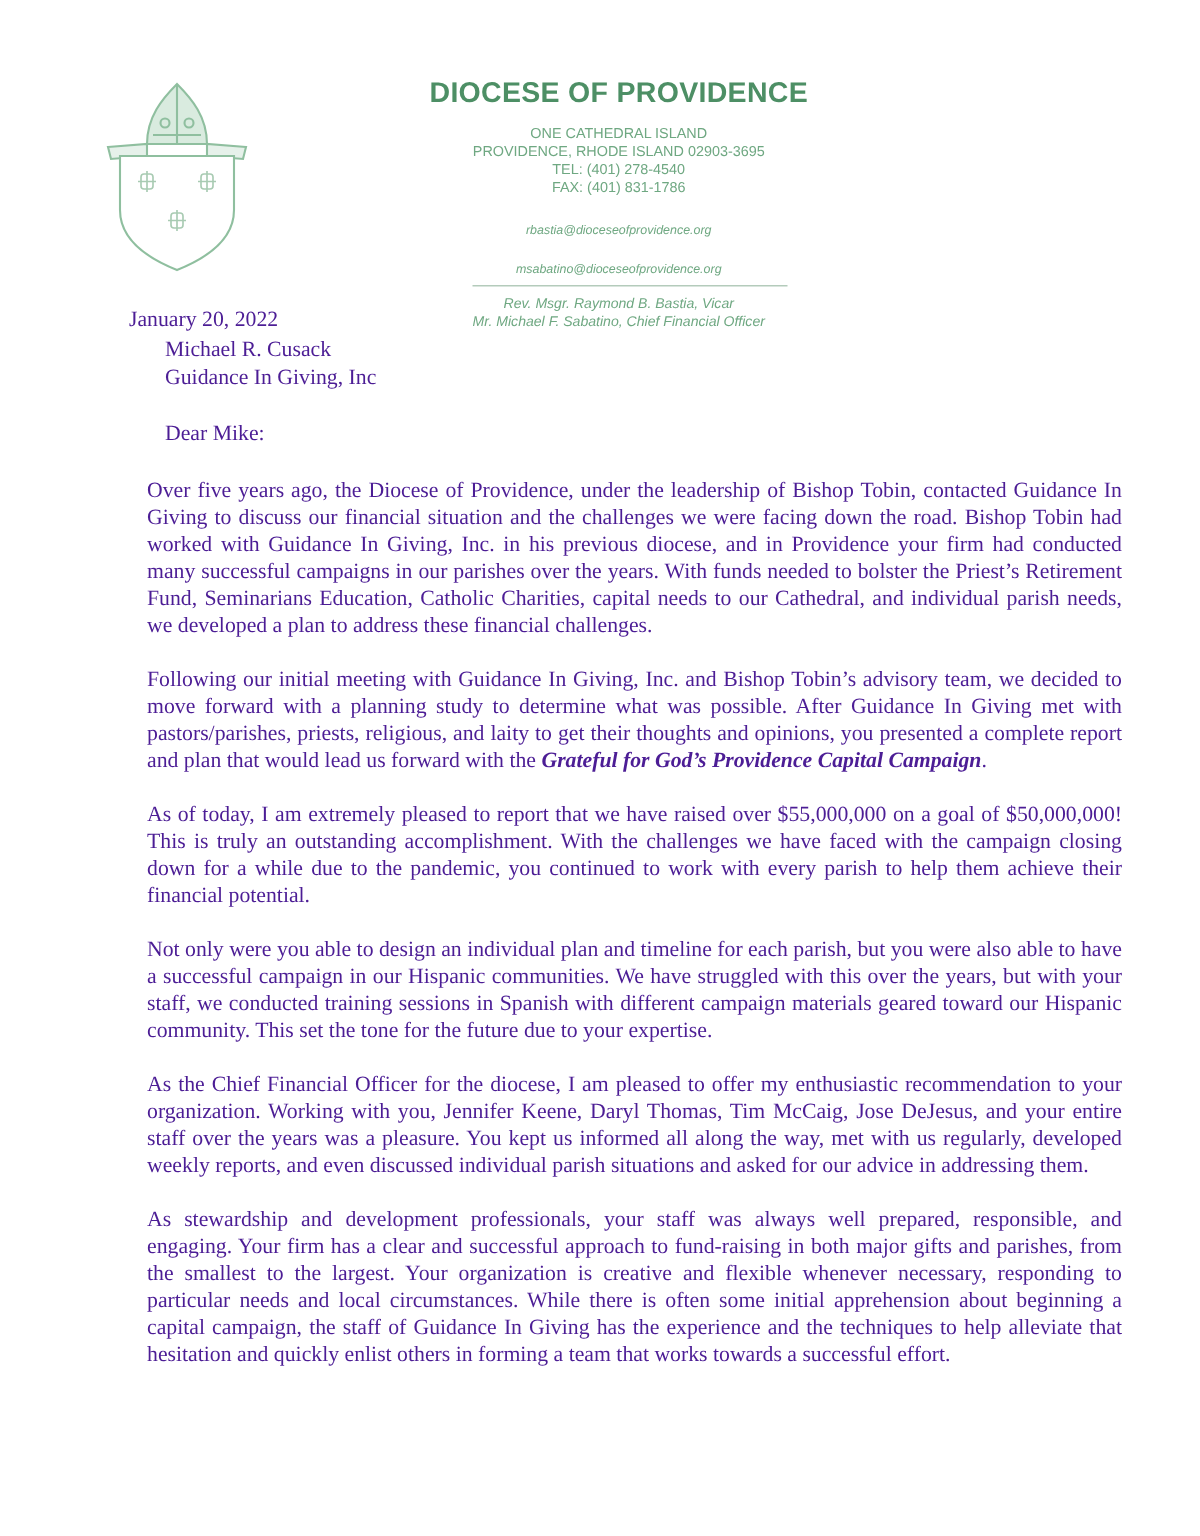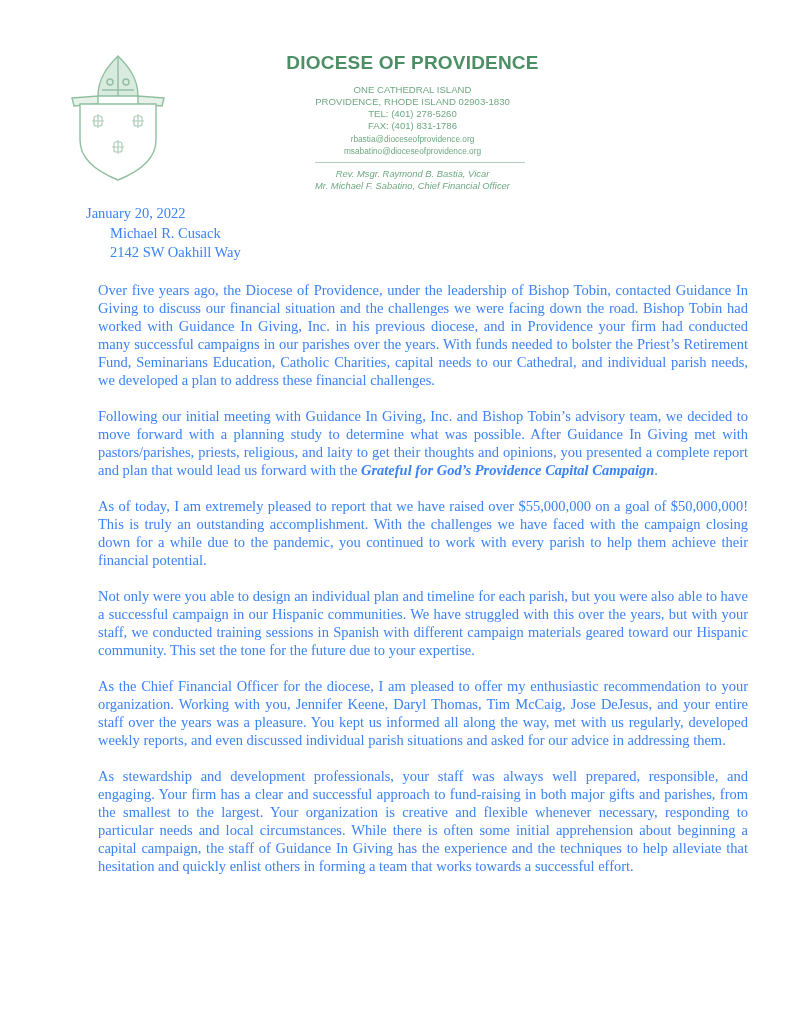--- a/index.html
+++ b/index.html
@@ -5,29 +5,29 @@
   html, body { margin: 0; padding: 0; background: #ffffff; }
   body { width: 800px; height: 1024px; position: relative; overflow: hidden; }
   .page { position: absolute; left: 0; top: 0; width: 748px; height: 1024px; background: #fff; padding-left: 16px; }
 
   .crest { position: absolute; left: 68px; top: 52px; width: 100px; height: 130px; }
 
   .lh-center { position: absolute; left: 280px; top: 52px; width: 265px; text-align: center;
     font-family: "Liberation Sans", sans-serif; color: #6fa882; }
   .lh-title { font-size: 19px; font-weight: bold; color: #4d8f65; letter-spacing: 0.2px; margin: 0 0 10px 0; }
   .lh-tel { font-size: 9.6px; line-height: 12px; }
-  .lh-email { font-size: 8.3px; line-height: 9px; margin-top: 3px; }
+  .lh-email { font-size: 8.3px; line-height: 9px; margin-top: 17px; font-style: italic; }
   .lh-divider { width: 210px; height: 1px; background: #b4cbbb; margin: 6px auto 5px 35px; }
   .lh-officer { font-size: 9.4px; line-height: 12px; font-style: italic; }
 
   .lh-right { position: absolute; left: 534px; top: 94px; width: 226px; text-align: center;
     font-family: "Liberation Sans", sans-serif; font-weight: bold; color: #6fa882; font-size: 11.2px; line-height: 14px; }
 
   .letter { position: absolute; left: 86px; top: 204px; width: 630px;
-    font-family: "Liberation Serif", serif; font-size: 14.5px; line-height: 18px; color: #3b82f6; }
+    font-family: "Liberation Serif", serif; font-size: 14.5px; line-height: 18px; color: #4c1d95; }
   .addr div { line-height: 18.5px; }
   .salutation { margin-top: 18px; }
   .body-p { text-align: justify; margin: 18px 0 0 12px; }
   .campaign { font-weight: bold; font-style: italic; }
 </style>
 </head>
 <body>
 
 <div class="page">
 
@@ -52,40 +52,41 @@
           <rect x="66" y="64" width="8" height="10" rx="2"></rect>
         <path d="M50 88 v14 M44 95 h12"></path>
           <rect x="46" y="90" width="8" height="10" rx="2"></rect>
       </g>
     </g>
   </svg>
 
   <div class="lh-center">
     <div class="lh-title">DIOCESE OF PROVIDENCE</div>
     <div class="lh-tel">ONE CATHEDRAL ISLAND</div>
-    <div class="lh-tel">PROVIDENCE, RHODE ISLAND 02903-1830</div>
-    <div class="lh-tel">TEL:  (401) 278-5260</div>
+    <div class="lh-tel">PROVIDENCE, RHODE ISLAND 02903-3695</div>
+    <div class="lh-tel">TEL:  (401) 278-4540</div>
     <div class="lh-tel">FAX:  (401) 831-1786</div>
     <div class="lh-email">rbastia@dioceseofprovidence.org</div>
     <div class="lh-email">msabatino@dioceseofprovidence.org</div>
     <div class="lh-divider"></div>
     <div class="lh-officer">Rev. Msgr. Raymond B. Bastia, Vicar</div>
     <div class="lh-officer">Mr. Michael F. Sabatino, Chief Financial Officer</div>
   </div>
 
 
   <div class="letter" style="left:86px; top:204px; width:630px;">
     <div style="position:relative; left:-0px;">January 20, 2022</div>
   </div>
 
   <div class="letter" style="top:226px; left:110px; width:637px;">
     <div class="addr" style="margin-top:-2px;">
       <div>Michael R. Cusack</div>
-      <div>2142 SW Oakhill Way</div>
+      <div>Guidance In Giving, Inc</div>
     </div>
+    <div class="salutation" style="margin-top:19px;">Dear Mike:</div>
 
     <div style="position:relative; left:-24px; width:662px;">
       <p class="body-p" style="margin-top:20px;">Over five years ago, the Diocese of Providence, under the leadership of Bishop Tobin, contacted Guidance In Giving to discuss our financial situation and the challenges we were facing down the road. Bishop Tobin had worked with Guidance In Giving, Inc. in his previous diocese, and in Providence your firm had conducted many successful campaigns in our parishes over the years. With funds needed to bolster the Priest’s Retirement Fund, Seminarians Education, Catholic Charities, capital needs to our Cathedral, and individual parish needs, we developed a plan to address these financial challenges.</p>
       <p class="body-p"><span>Following our initial meeting with Guidance In Giving, Inc. and Bishop Tobin’s advisory team, we decided to move forward with a planning study to determine what was possible. After Guidance In Giving met with pastors/parishes, priests, religious, and laity to get their thoughts and opinions, you presented a complete report and plan that would lead us forward with the </span><span class="campaign">Grateful for God’s Providence Capital Campaign</span><span>.</span></p>
       <p class="body-p">As of today, I am extremely pleased to report that we have raised over $55,000,000 on a goal of $50,000,000! This is truly an outstanding accomplishment. With the challenges we have faced with the campaign closing down for a while due to the pandemic, you continued to work with every parish to help them achieve their financial potential.</p>
       <p class="body-p">Not only were you able to design an individual plan and timeline for each parish, but you were also able to have a successful campaign in our Hispanic communities. We have struggled with this over the years, but with your staff, we conducted training sessions in Spanish with different campaign materials geared toward our Hispanic community. This set the tone for the future due to your expertise.</p>
       <p class="body-p">As the Chief Financial Officer for the diocese, I am pleased to offer my enthusiastic recommendation to your organization. Working with you, Jennifer Keene, Daryl Thomas, Tim McCaig, Jose DeJesus, and your entire staff over the years was a pleasure. You kept us informed all along the way, met with us regularly, developed weekly reports, and even discussed individual parish situations and asked for our advice in addressing them.</p>
       <p class="body-p">As stewardship and development professionals, your staff was always well prepared, responsible, and engaging. Your firm has a clear and successful approach to fund-raising in both major gifts and parishes, from the smallest to the largest. Your organization is creative and flexible whenever necessary, responding to particular needs and local circumstances. While there is often some initial apprehension about beginning a capital campaign, the staff of Guidance In Giving has the experience and the techniques to help alleviate that hesitation and quickly enlist others in forming a team that works towards a successful effort.</p>
     </div>
   </div>

